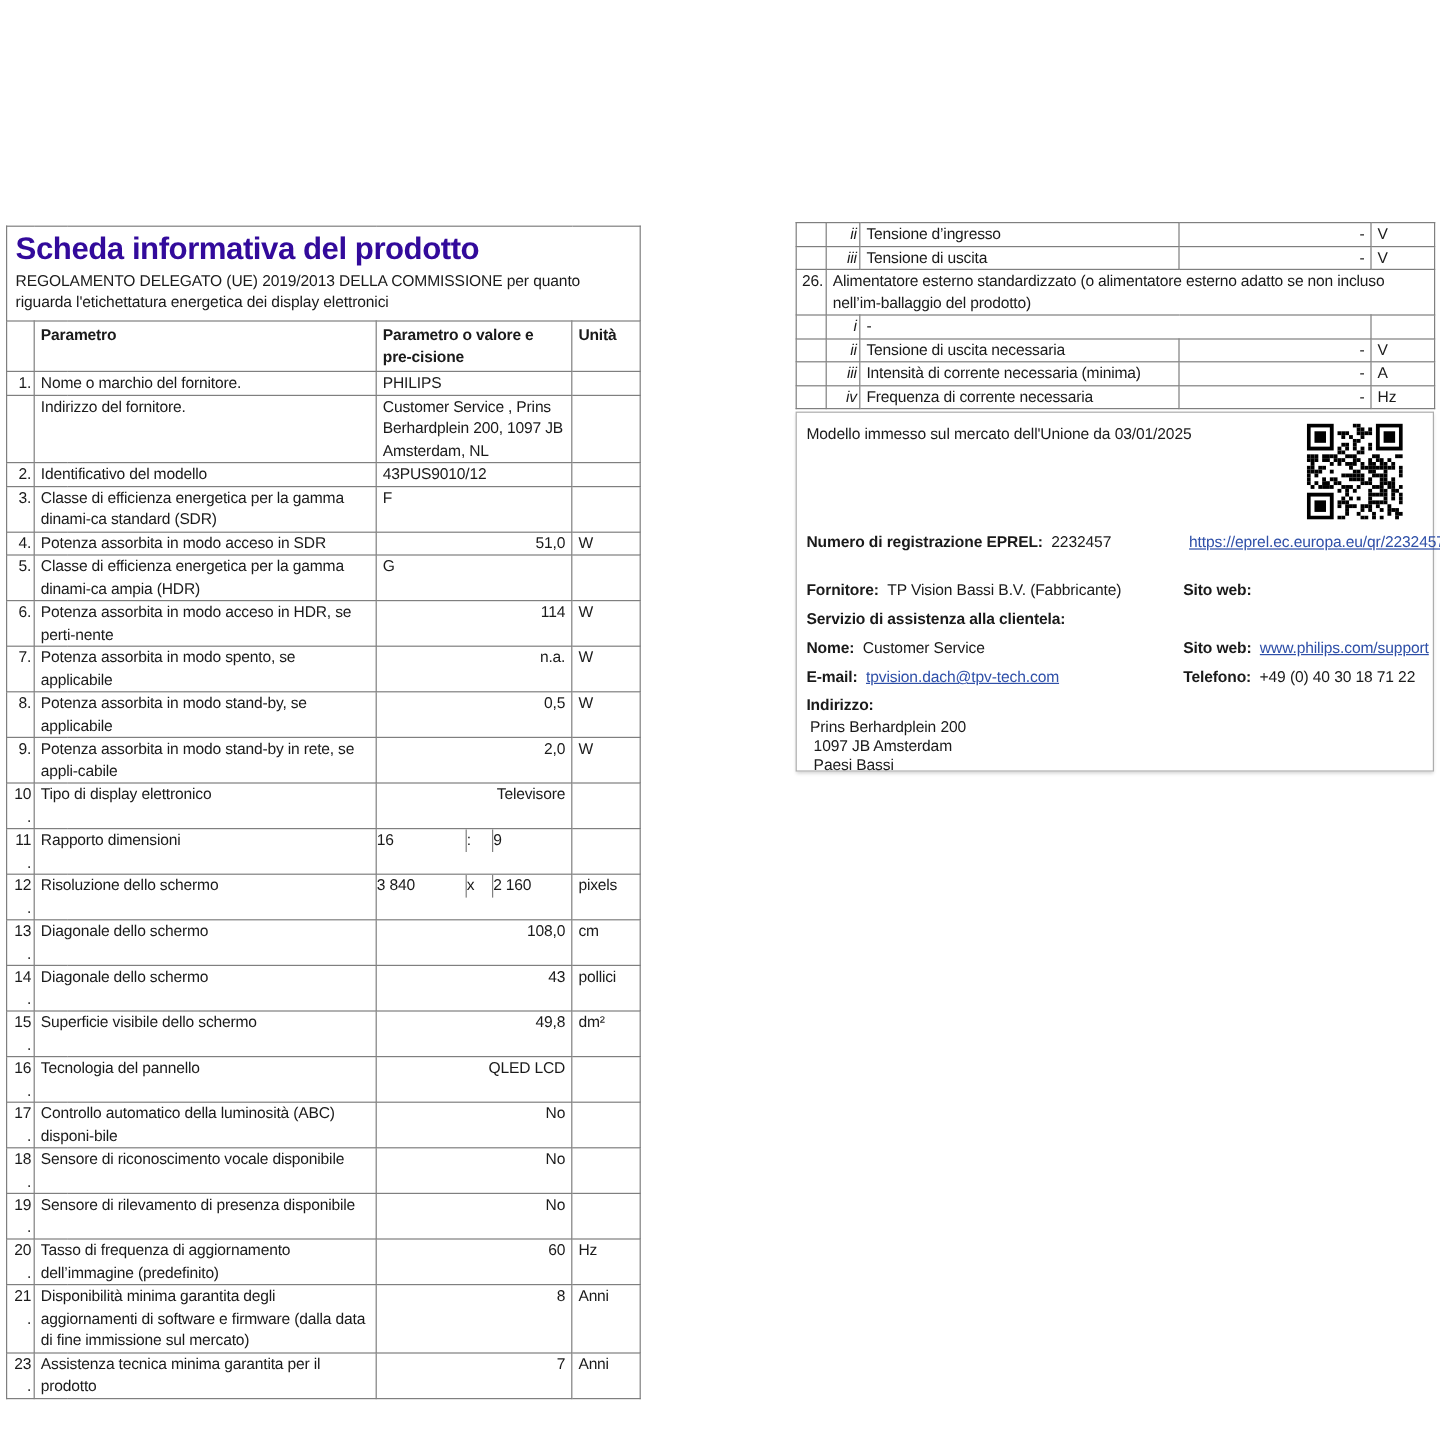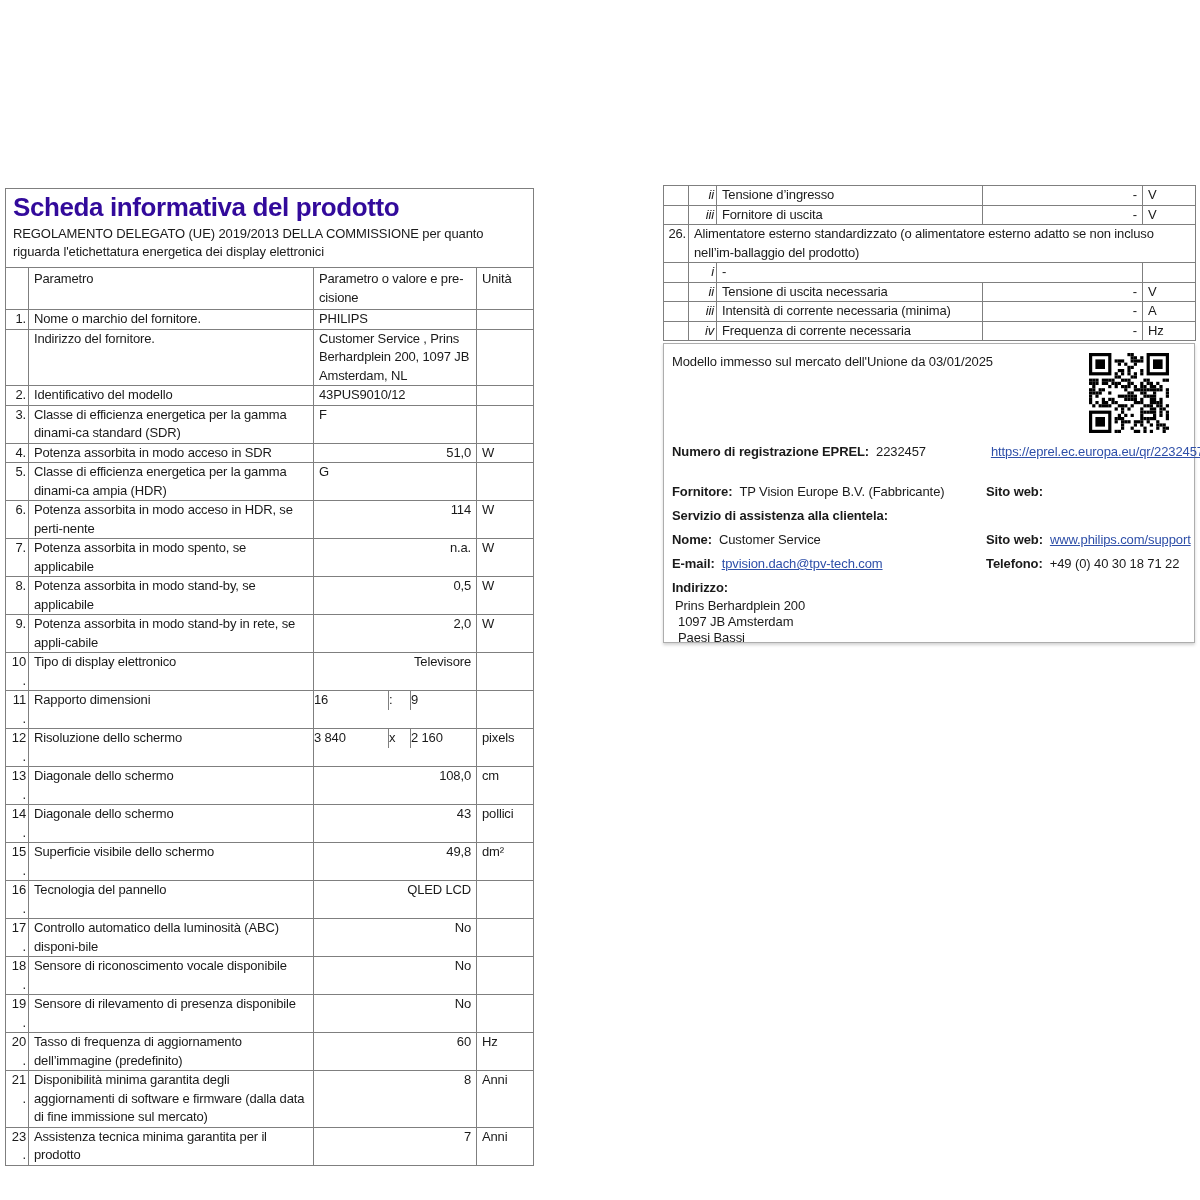--- a/index.html
+++ b/index.html
@@ -14,21 +14,21 @@
   #left-table{left:5px;top:188px;width:528px;}
   #right-table{left:663px;top:185px;width:532px;}
   td{
     border:1px solid var(--border);
     font-size:13px;line-height:18.5px;letter-spacing:-0.15px;
     padding:0 5px;vertical-align:top;word-wrap:break-word;overflow:hidden;
   }
   .title-cell{padding:4px 7px 7px;}
   h1{margin:0 0 4px;font-size:26px;line-height:28px;color:var(--title);letter-spacing:-0.4px;font-weight:bold;}
   .subtitle{margin:0;font-size:13px;line-height:17.5px;letter-spacing:-0.1px;}
-  .header-row td{font-weight:normal;padding-top:2px;padding-bottom:2px;}
+  .header-row td{font-weight:bold;padding-top:2px;padding-bottom:2px;}
   td.num{text-align:right;padding:0 2px 0 4px;}
   td.right{text-align:right;}
   td.roman{font-style:italic;}
   td.triple{padding:0;}
   .tw{display:grid;grid-template-columns:75px 22px 1fr;height:18.5px;}
   .tc{text-align:left;line-height:18.5px;font-size:13px;}
   .tb{border-right:1px solid var(--border);}
   #info-panel{
     position:absolute;left:663px;top:343px;width:532px;height:300px;
     border:1px solid var(--panel-border);background:#fff;
@@ -231,21 +231,21 @@
       <tr>
         <td class="num"></td>
         <td class="roman num">ii</td>
         <td>Tensione d’ingresso</td>
         <td class="right">-</td>
         <td>V</td>
       </tr>
       <tr>
         <td class="num"></td>
         <td class="roman num">iii</td>
-        <td>Fornitore di uscita</td>
+        <td>Tensione di uscita</td>
         <td class="right">-</td>
         <td>V</td>
       </tr>
       <tr>
         <td class="num">26.</td>
         <td colspan="4">Alimentatore esterno standardizzato (o alimentatore esterno adatto se non incluso nell’im-ballaggio del prodotto)</td>
       </tr>
       <tr>
         <td class="num"></td>
         <td class="roman num">i</td>
@@ -502,21 +502,21 @@
       </svg></div>
 
   <div class="prow" style="left:8px;top:100px;">
     <span class="lbl">Numero di registrazione EPREL:</span><span>2232457</span>
   </div>
   <div class="prow wrap" style="left:322px;top:100px;">
     <a id="eprel-link" href="#">https://eprel.ec.europa.eu/qr/2232457</a>
   </div>
 
   <div class="prow" style="left:8px;top:140px;">
-    <span class="lbl">Fornitore:</span><span>TP Vision Europe B.V. (Fabbricante)</span>
+    <span class="lbl">Fornitore:</span><span>TP Vision Bassi B.V. (Fabbricante)</span>
   </div>
   <div class="prow" style="left:322px;top:140px;">
     <span class="lbl">Sito web:</span>
   </div>
 
   <div class="prow lbl" style="left:8px;top:164px;">Servizio di assistenza alla clientela:</div>
 
   <div class="prow" style="left:8px;top:188px;">
     <span class="lbl">Nome:</span><span>Customer Service</span>
   </div>

